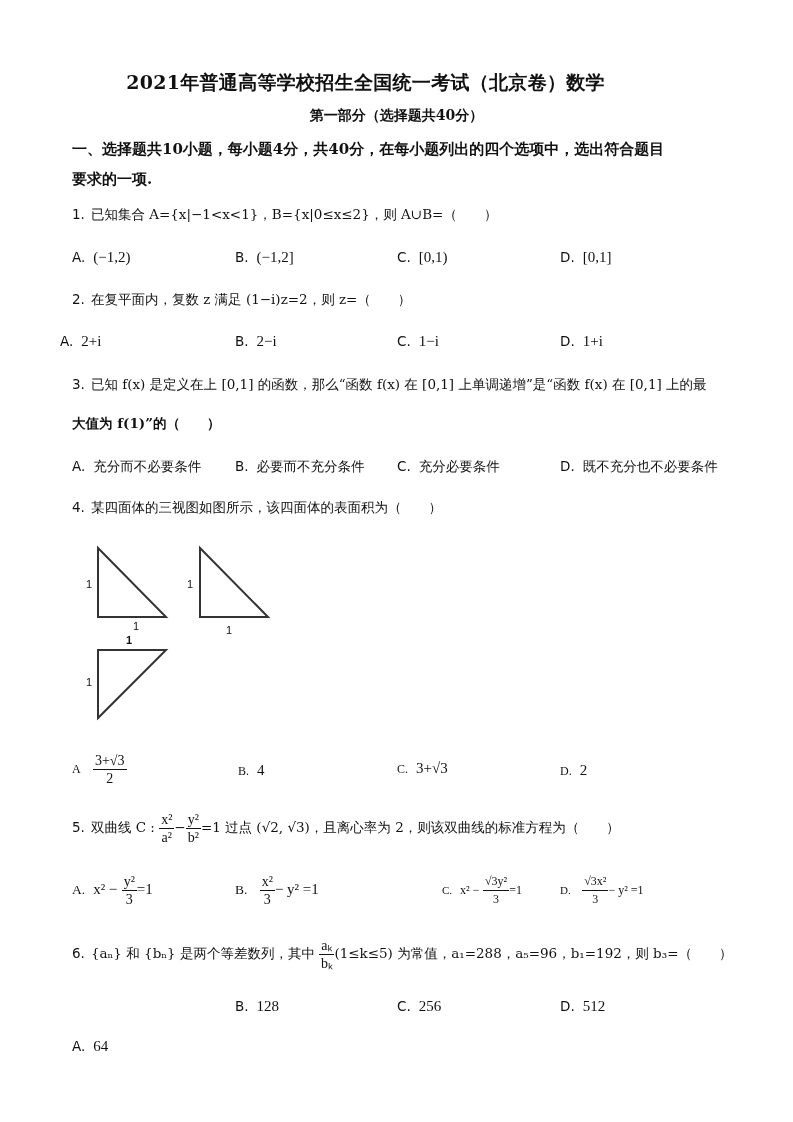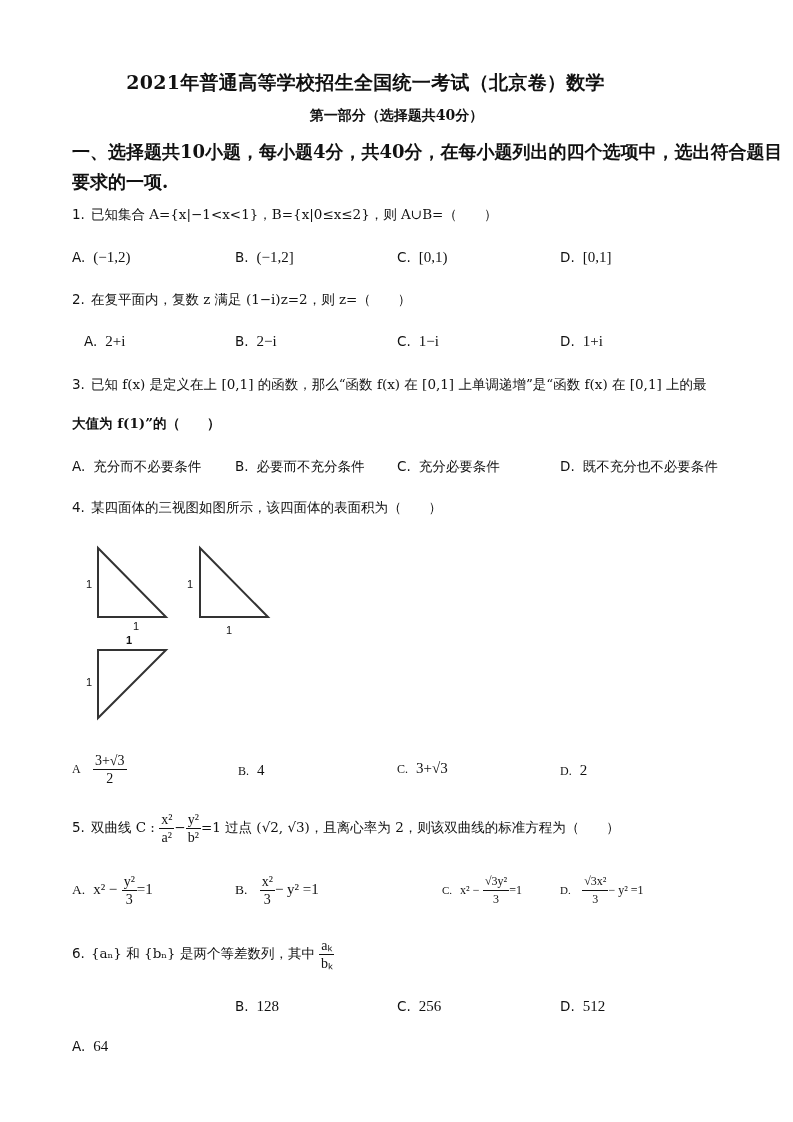--- a/index.html
+++ b/index.html
@@ -1,21 +1,21 @@
 <!DOCTYPE html>
 <html><head>
 <meta charset="utf-8">
 <style>
   html, body { margin: 0; padding: 0; background: #ffffff; }
   body { width: 793px; height: 1122px; position: relative; overflow: hidden;
          font-family: "DejaVu Serif", "Liberation Serif", serif; color: #111; }
   .abs { position: absolute; white-space: nowrap; }
   .title { left: 0; width: 731px; top: 70px; text-align: center; font-size: 19px; font-weight: bold; letter-spacing: 0.3px; }
   .subtitle { left: 0; width: 793px; top: 107px; text-align: center; font-size: 14px; font-weight: bold; }
-  .section { left: 72px; font-size: 18px; font-weight: bold; }
+  .section { left: 72px; font-size: 15px; font-weight: bold; }
   .q { left: 72px; font-size: 13.5px; }
   .q .num { font-family: "DejaVu Sans", "Liberation Sans", sans-serif; margin-right: 6px; }
   .m { font-family: "Liberation Serif", "DejaVu Serif", serif; font-size: 15px; }
   .mr { font-family: "Liberation Serif", "DejaVu Serif", serif; font-size: 15px; }
   .opt { font-size: 13.5px; }
   .opt .lbl { font-family: "DejaVu Sans", "Liberation Sans", sans-serif; margin-right: 8px; }
   .opt .lbl2 { font-family: "Liberation Serif", serif; margin-right: 8px; }
   .frac { display: inline-block; vertical-align: middle; text-align: center; font-family: "Liberation Serif", serif; font-size: 14px; }
   .frac .n { display: block; border-bottom: 1px solid #111; padding: 0 2px; line-height: 17px; }
   .frac .d { display: block; line-height: 17px; }
@@ -35,21 +35,21 @@
   <span class="num">1.</span><span>已知集合 A={x|−1&lt;x&lt;1}，B={x|0≤x≤2}，则 A∪B=（　　）</span>
 </div>
 <div class="abs opt" style="top:249px;left:72px;"><span class="lbl">A.</span><span class="mr">(−1,2)</span></div>
 <div class="abs opt" style="top:249px;left:235px;"><span class="lbl">B.</span><span class="mr">(−1,2]</span></div>
 <div class="abs opt" style="top:249px;left:397px;"><span class="lbl">C.</span><span class="mr">[0,1)</span></div>
 <div class="abs opt" style="top:249px;left:560px;"><span class="lbl">D.</span><span class="mr">[0,1]</span></div>
 
 <div class="abs q" style="top:291px;">
   <span class="num">2.</span><span>在复平面内，复数 z 满足 (1−i)z=2，则 z=（　　）</span>
 </div>
-<div class="abs opt" style="top:333px;left:84px;"><span class="lbl">A.</span><span class="mr">2+i</span></div>
+<div class="abs opt" style="top:333px;left:60px;"><span class="lbl">A.</span><span class="mr">2+i</span></div>
 <div class="abs opt" style="top:333px;left:235px;"><span class="lbl">B.</span><span class="mr">2−i</span></div>
 <div class="abs opt" style="top:333px;left:397px;"><span class="lbl">C.</span><span class="mr">1−i</span></div>
 <div class="abs opt" style="top:333px;left:560px;"><span class="lbl">D.</span><span class="mr">1+i</span></div>
 
 <div class="abs q" style="top:376px;">
   <span class="num">3.</span><span>已知 f(x) 是定义在上 [0,1] 的函数，那么“函数 f(x) 在 [0,1] 上单调递增”是“函数 f(x) 在 [0,1] 上的最</span>
 </div>
 <div class="abs q" style="top:415px;font-weight:bold;">
   <span>大值为 f(1)”的（　　）</span>
 </div>
@@ -114,18 +114,18 @@
   <span class="lbl2">C.</span><span class="m" style="font-size:12px;">x² −</span>
   <span class="frac" style="font-size:12px;"><span class="n">√3y²</span><span class="d">3</span></span><span class="mr" style="font-size:12px;">=1</span>
 </div>
 <div class="abs opt" style="top:873px;left:560px;font-size:11px;">
   <span class="lbl2">D.</span><span class="m"></span>
   <span class="frac" style="font-size:12px;"><span class="n">√3x²</span><span class="d">3</span></span><span class="mr" style="font-size:12px;">− y² =1</span>
 </div>
 
 <div class="abs q" style="top:937px;">
   <span class="num">6.</span><span>{aₙ} 和 {bₙ} 是两个等差数列，其中</span>
-  <span class="frac"><span class="n">aₖ</span><span class="d">bₖ</span></span>
+  <span class="frac"><span class="n">aₖ</span><span class="d">bₖ</span></span><span>(1≤k≤5) 为常值，a₁=288，a₅=96，b₁=192，则 b₃=（　　）</span>
 </div>
 <div class="abs opt" style="top:998px;left:72px;margin-top:40px;"><span class="lbl">A.</span><span class="mr">64</span></div>
 <div class="abs opt" style="top:998px;left:235px;"><span class="lbl">B.</span><span class="mr">128</span></div>
 <div class="abs opt" style="top:998px;left:397px;"><span class="lbl">C.</span><span class="mr">256</span></div>
 <div class="abs opt" style="top:998px;left:560px;"><span class="lbl">D.</span><span class="mr">512</span></div>
 
 </body></html>

